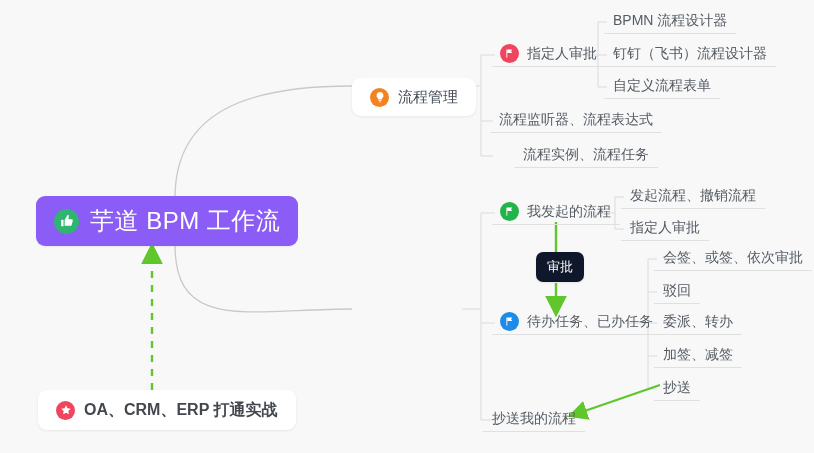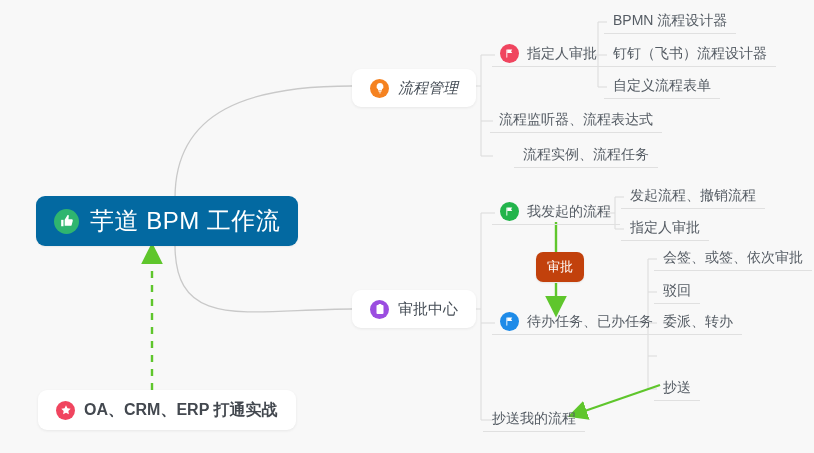--- a/index.html
+++ b/index.html
@@ -37,21 +37,21 @@
   .node {
     position: absolute;
     box-sizing: border-box;
     display: flex;
     align-items: center;
     white-space: nowrap;
   }
 
   
   .root-node {
-    background: #0369a1;
+    background: #8b5cf6;
     border-radius: 9px;
     padding: 0 18px;
     height: 50px;
     color: #ffffff;
     font-size: 24px;
     letter-spacing: .5px;
     box-shadow: 0 1px 2px rgba(0,0,0,0.06);
   }
   .root-node .label { margin-left: 11px; }
 
@@ -82,21 +82,21 @@
     border-bottom: 1px solid #e0e0e0;
     align-items: flex-end;
     padding-bottom: 3px;
   }
   .leaf-node.with-icon { padding-left: 8px; }
   .leaf-node .label { margin-left: 8px; }
   .leaf-node.no-icon .label { margin-left: 0; }
 
   
   .chip-node {
-    background: #c2410c;
+    background: #0f172a;
     border-radius: 7px;
     color: #ffffff;
     font-size: 13px;
     height: 30px;
     padding: 1px 11px;
     justify-content: center;
     box-shadow: 0 1px 2px rgba(0,0,0,0.08);
   }
 
   
@@ -204,21 +204,21 @@
 
   <div class="node card-node footnote-node" style="left:38px; top:390px;font-weight:bold;">
     <span class="badge badge-star">
       <svg width="12" height="12" viewBox="0 0 24 24" fill="#ffffff">
         <path d="M12 2.6l2.9 5.9 6.5.95-4.7 4.58 1.1 6.47L12 17.45 6.2 20.5l1.1-6.47L2.6 9.45l6.5-.95z"></path>
       </svg>
     </span>
     <span class="label">OA、CRM、ERP 打通实战</span>
   </div>
 
-  <div class="node card-node" style="left:352px; top:69px;font-style:italic;">
+  <div class="node card-node" style="left:352px; top:78px;">
     <span class="badge badge-bulb">
       <svg width="12" height="12" viewBox="0 0 24 24" fill="#ffffff">
         <path d="M12 2a7 7 0 0 0-4 12.7V17h8v-2.3A7 7 0 0 0 12 2z"></path>
         <rect x="9" y="18.4" width="6" height="1.7" rx="0.8"></rect>
         <rect x="9.8" y="21" width="4.4" height="1.6" rx="0.8"></rect>
       </svg>
     </span>
     <span class="label">流程管理</span>
   </div>
 
@@ -242,29 +242,20 @@
     <span class="label">流程监听器、流程表达式</span>
   </div>
 
   <div class="node leaf-node no-icon" style="left:604px; top:70px;">
     <span class="label">自定义流程表单</span>
   </div>
   <div class="node leaf-node no-icon" style="left:514px; top:139px;">
     <span class="label">流程实例、流程任务</span>
   </div>
 
-  <div class="node card-node" style="left:352px; top:290px;">
-    <span class="badge badge-clip">
-      <svg width="12" height="12" viewBox="0 0 24 24" fill="#ffffff">
-        <rect x="5" y="4" width="14" height="18" rx="2"></rect>
-        <rect x="9" y="1.8" width="6" height="3.6" rx="1.2"></rect>
-      </svg>
-    </span>
-    <span class="label">审批中心</span>
-  </div>
 
   <div class="node leaf-node with-icon" style="left:492px; top:196px;">
     <span class="badge badge-flaggreen">
       <svg width="11" height="11" viewBox="0 0 24 24" fill="#ffffff">
         <path d="M7 3h11l-2.6 4.2L18 11H7z"></path>
         <rect x="5.2" y="3" width="2" height="18" rx="1"></rect>
       </svg>
     </span>
     <span class="label">我发起的流程</span>
   </div>
@@ -292,20 +283,23 @@
 
   <div class="node leaf-node no-icon" style="left:654px; top:242px;font-family:Liberation Mono, monospace;">
     <span class="label">会签、或签、依次审批</span>
   </div>
   <div class="node leaf-node no-icon" style="left:654px; top:275px;">
     <span class="label">驳回</span>
   </div>
   <div class="node leaf-node no-icon" style="left:654px; top:306px;">
     <span class="label">委派、转办</span>
   </div>
+  <div class="node leaf-node no-icon" style="left:654px; top:339px;">
+    <span class="label">加签、减签</span>
+  </div>
   <div class="node leaf-node no-icon" style="left:654px; top:372px;">
     <span class="label">抄送</span>
   </div>
 
   <div class="node leaf-node no-icon" style="left:483px; top:403px;font-family:Liberation Serif, serif;">
     <span class="label">抄送我的流程</span>
   </div>
 
 </div>
 

